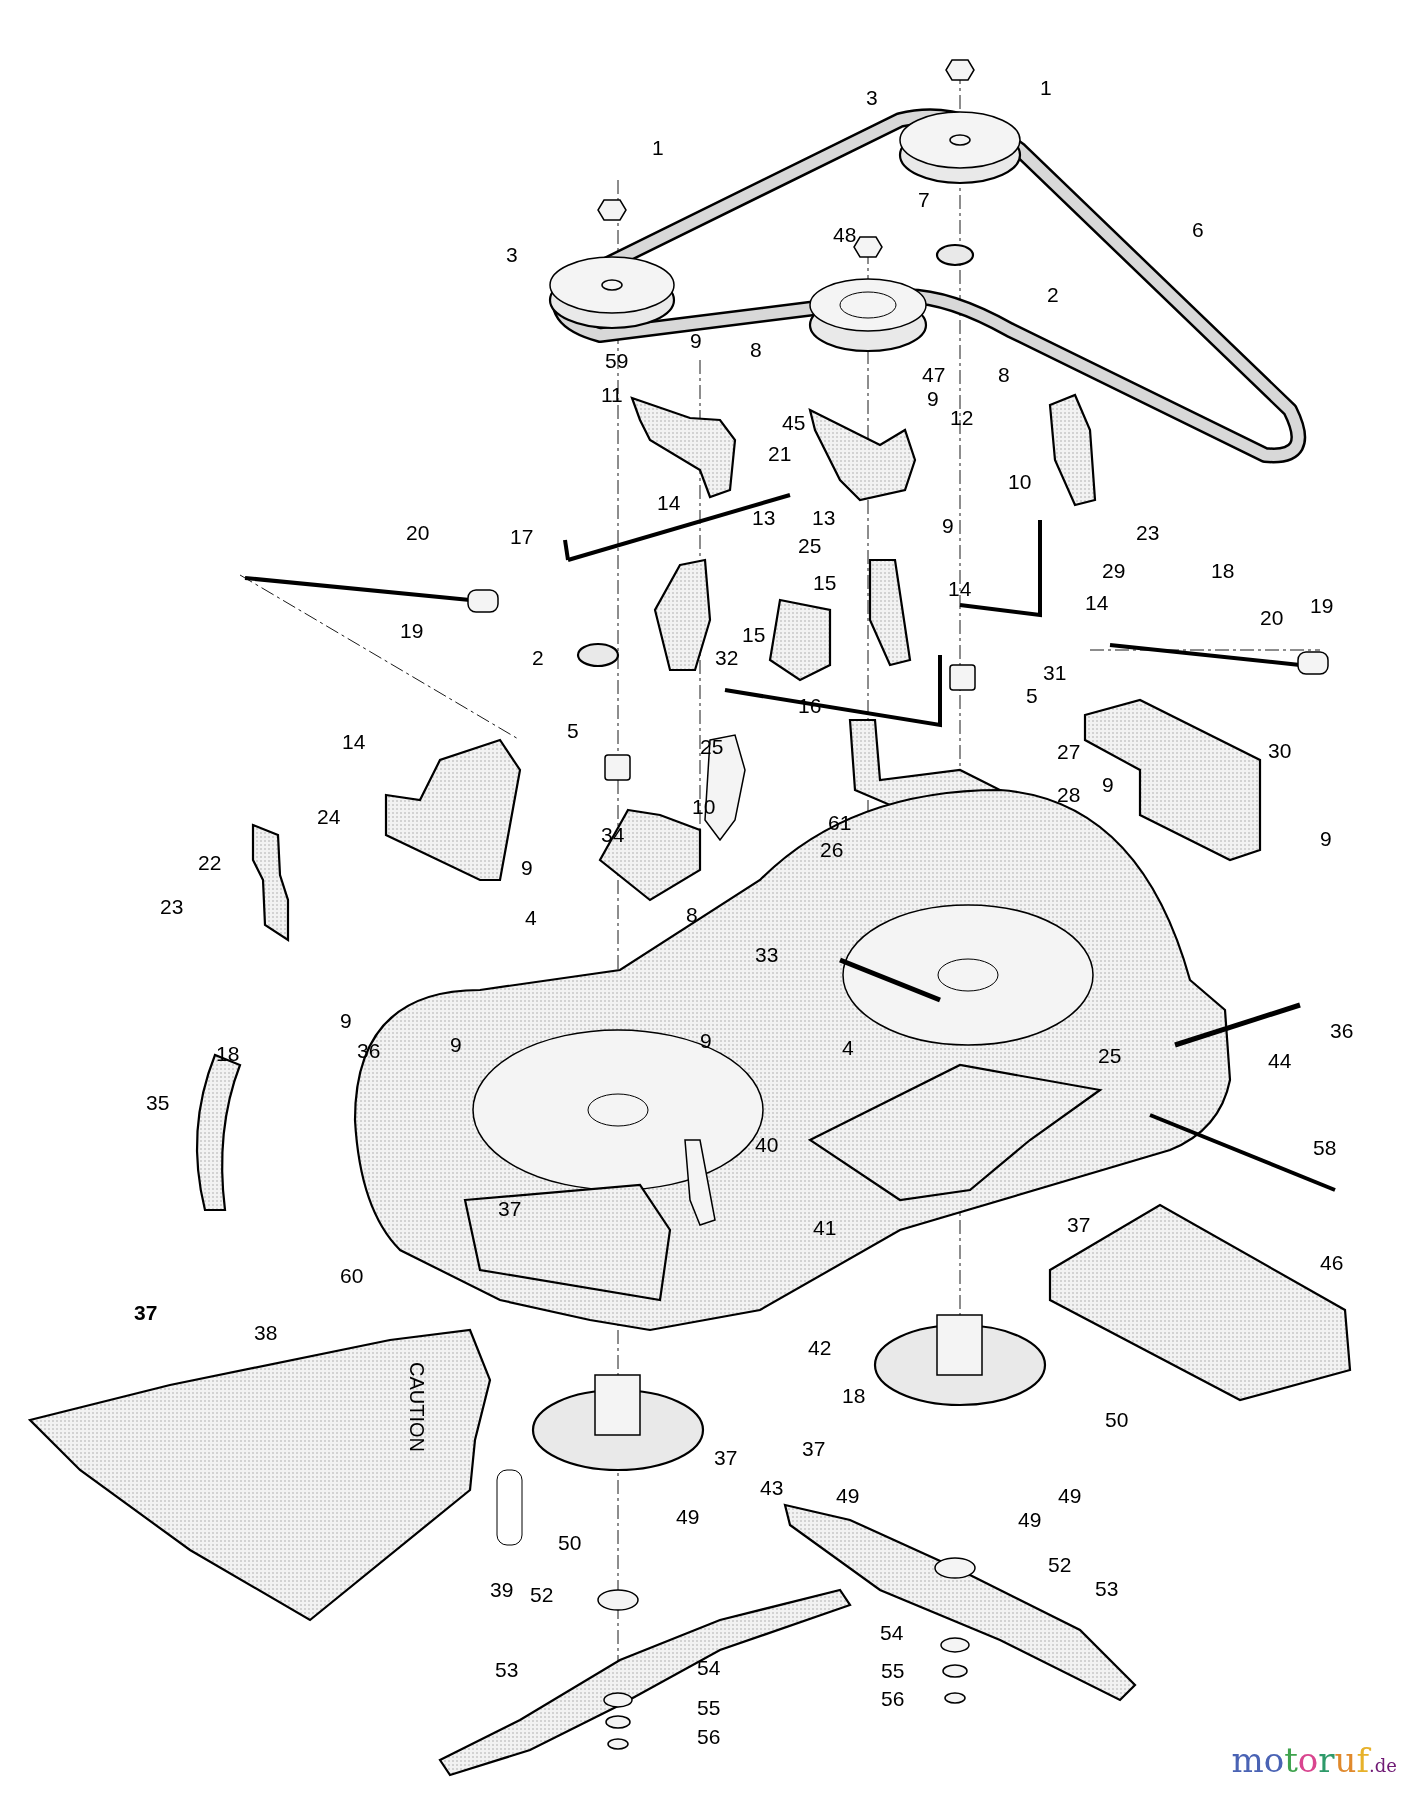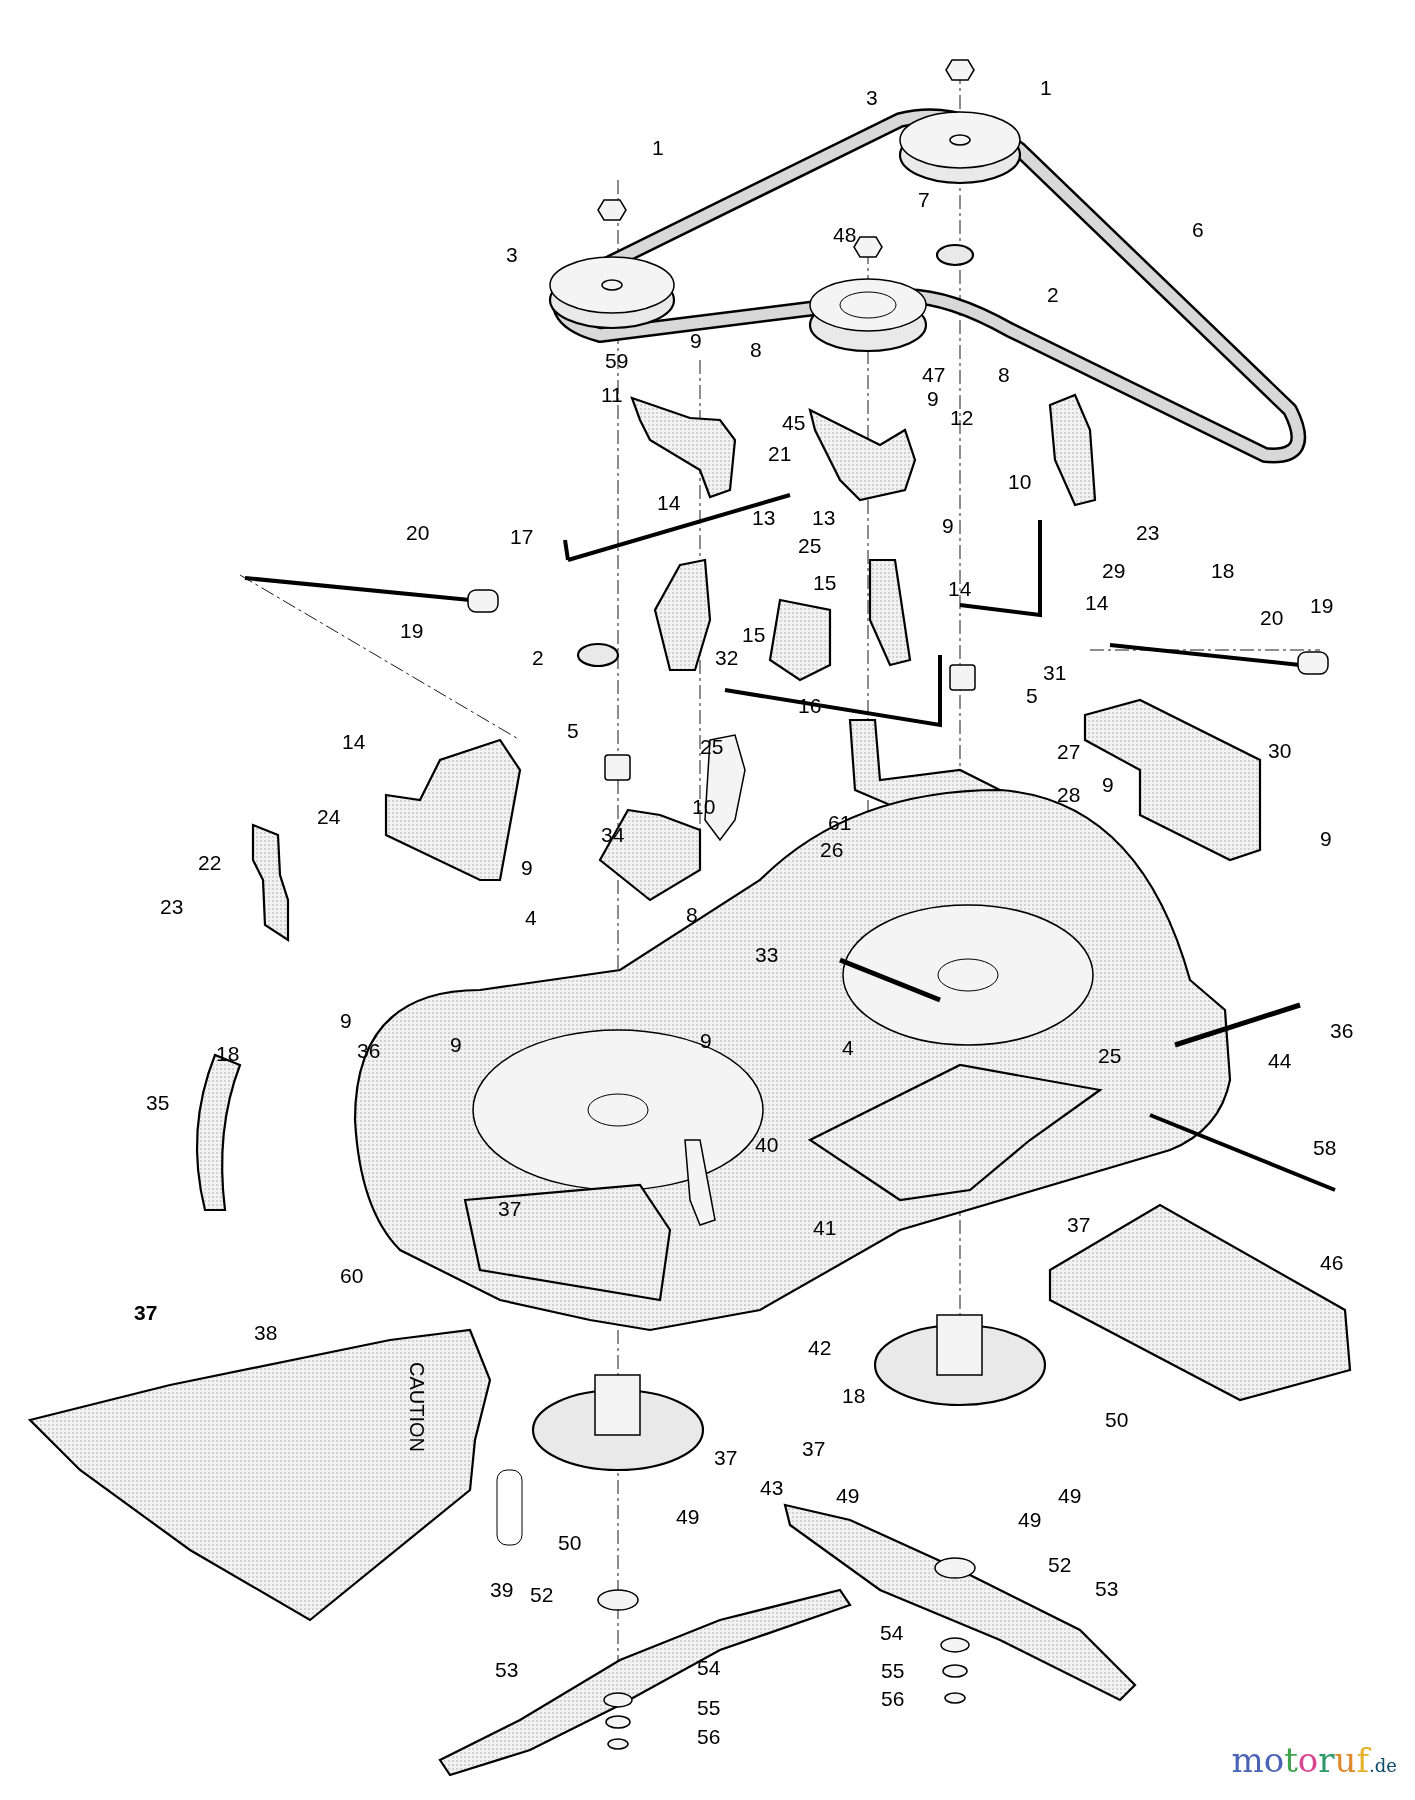--- a/index.html
+++ b/index.html
@@ -9,21 +9,21 @@
   .lbl { font-family:"Liberation Sans", sans-serif; font-size:21px; fill:#000; }
   .lbl.bold { font-weight:bold; }
   .part { fill:#e9e9e9; stroke:#000; stroke-width:2.2; }
   .part-light { fill:#f4f4f4; stroke:#000; stroke-width:1.5; }
   .belt { fill:none; stroke:#000; stroke-width:16; stroke-linejoin:round; stroke-linecap:round; }
   .belt-in { fill:none; stroke:#d8d8d8; stroke-width:11; stroke-linejoin:round; stroke-linecap:round; }
   .axis { stroke:#000; stroke-width:0.9; stroke-dasharray:14 4 3 4; fill:none; }
   .thin { stroke:#000; stroke-width:1; fill:none; }
   .watermark { position:absolute; right:18px; bottom:20px; font-family:"DejaVu Serif", serif;
                font-size:34px; letter-spacing:0px; }
-  .watermark .de { font-size:18px; color:#0c4a6e; }
+  .watermark .de { font-size:18px; color:#701a75; }
 </style>
 </head>
 <body>
 
 <svg id="diagram" viewBox="0 0 1415 1800" xmlns="http://www.w3.org/2000/svg">
   <defs>
     <pattern id="dots" width="4" height="4" patternUnits="userSpaceOnUse">
       <rect width="4" height="4" fill="#f2f2f2"></rect>
       <circle cx="1" cy="1" r="0.7" fill="#9a9a9a"></circle>
     </pattern>

